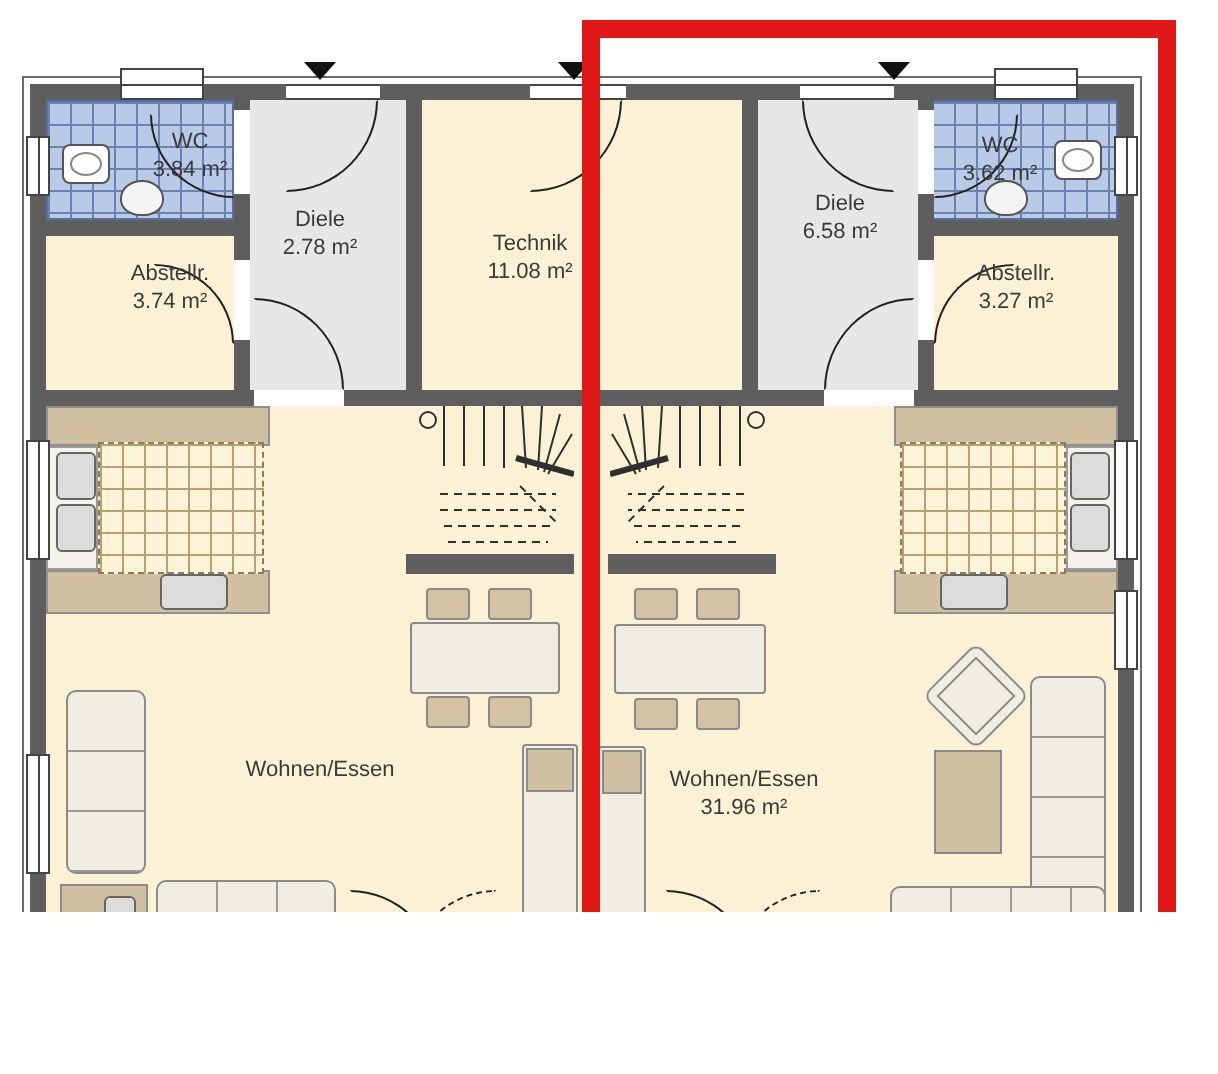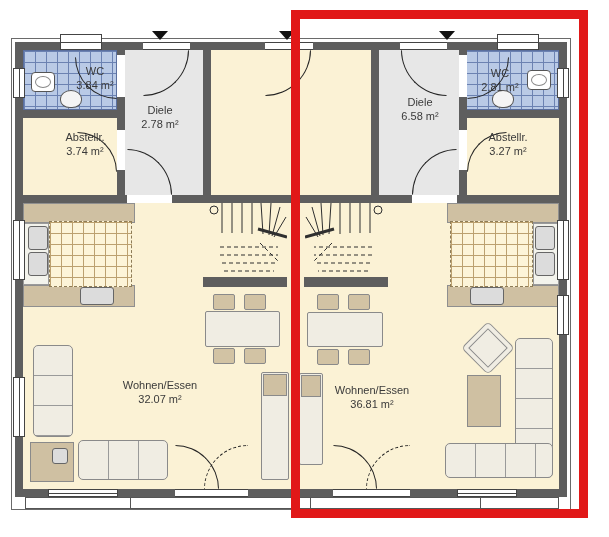--- a/index.html
+++ b/index.html
@@ -1,16 +1,16 @@
 <!DOCTYPE html>
 <html><head>
 <meta charset="utf-8">
 <style>
   html,body{margin:0;padding:0;background:#fff;}
-  .canvas{position:relative;width:609px;height:537px;background:#fff;overflow:hidden;
+  .canvas{position:relative;width:609px;height:456px;background:#fff;overflow:hidden;
           font-family:"Liberation Sans", sans-serif;}
   .abs{position:absolute;box-sizing:border-box;}
   
   .outline{border:1px solid #6a6a6a;background:transparent;z-index:0;}
   .shell{border:8px solid #5e5e5e;background:#fbf2d5;z-index:1;}
   .wall{background:#5e5e5e;z-index:3;}
   .floor-gray{background:#e7e7e7;z-index:1;}
   .tile-blue{background-color:#b9cae6;z-index:1;
     background-image:linear-gradient(#6b82b2 1px,transparent 1px),
                      linear-gradient(90deg,#6b82b2 1px,transparent 1px);
@@ -191,36 +191,39 @@
     <div>3.84 m²</div>
   </div>
   <div class="abs room-label" style="left:115px;top:103px;width:90px;">
     <div>Diele</div>
     <div>2.78 m²</div>
   </div>
   <div class="abs room-label" style="left:40px;top:130px;width:90px;">
     <div>Abstellr.</div>
     <div>3.74 m²</div>
   </div>
+  <div class="abs room-label" style="left:220px;top:115px;width:90px;">
+    <div>Technik</div>
+    <div>11.08 m²</div>
+  </div>
   <div class="abs room-label" style="left:375px;top:95px;width:90px;">
     <div>Diele</div>
     <div>6.58 m²</div>
   </div>
   <div class="abs room-label" style="left:465px;top:66px;width:70px;">
     <div>WC</div>
-    <div>2.81 m²</div>
+    <div>3.62 m²</div>
   </div>
   <div class="abs room-label" style="left:463px;top:130px;width:90px;">
     <div>Abstellr.</div>
     <div>3.27 m²</div>
   </div>
   <div class="abs room-label" style="left:85px;top:378px;width:150px;">
     <div>Wohnen/Essen</div>
-    <div>32.07 m²</div>
   </div>
   <div class="abs room-label" style="left:297px;top:383px;width:150px;">
     <div>Wohnen/Essen</div>
-    <div>36.81 m²</div>
+    <div>31.96 m²</div>
   </div>
 
   <div class="abs highlight" style="left:291px;top:10px;width:297px;height:508px;"></div>
 
 </div>
 
 </body></html>

